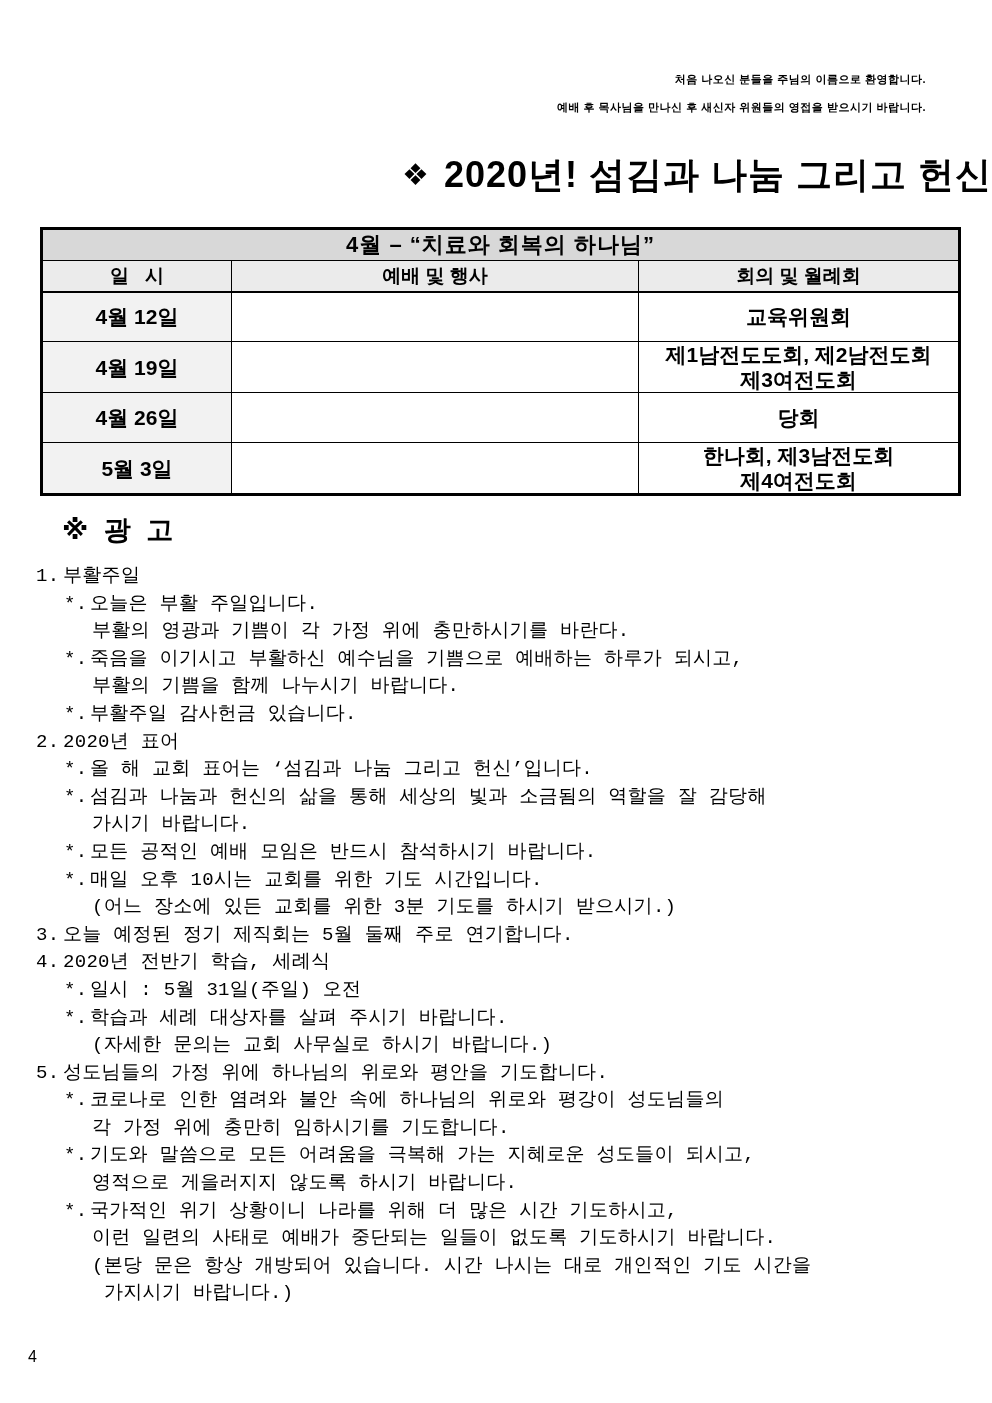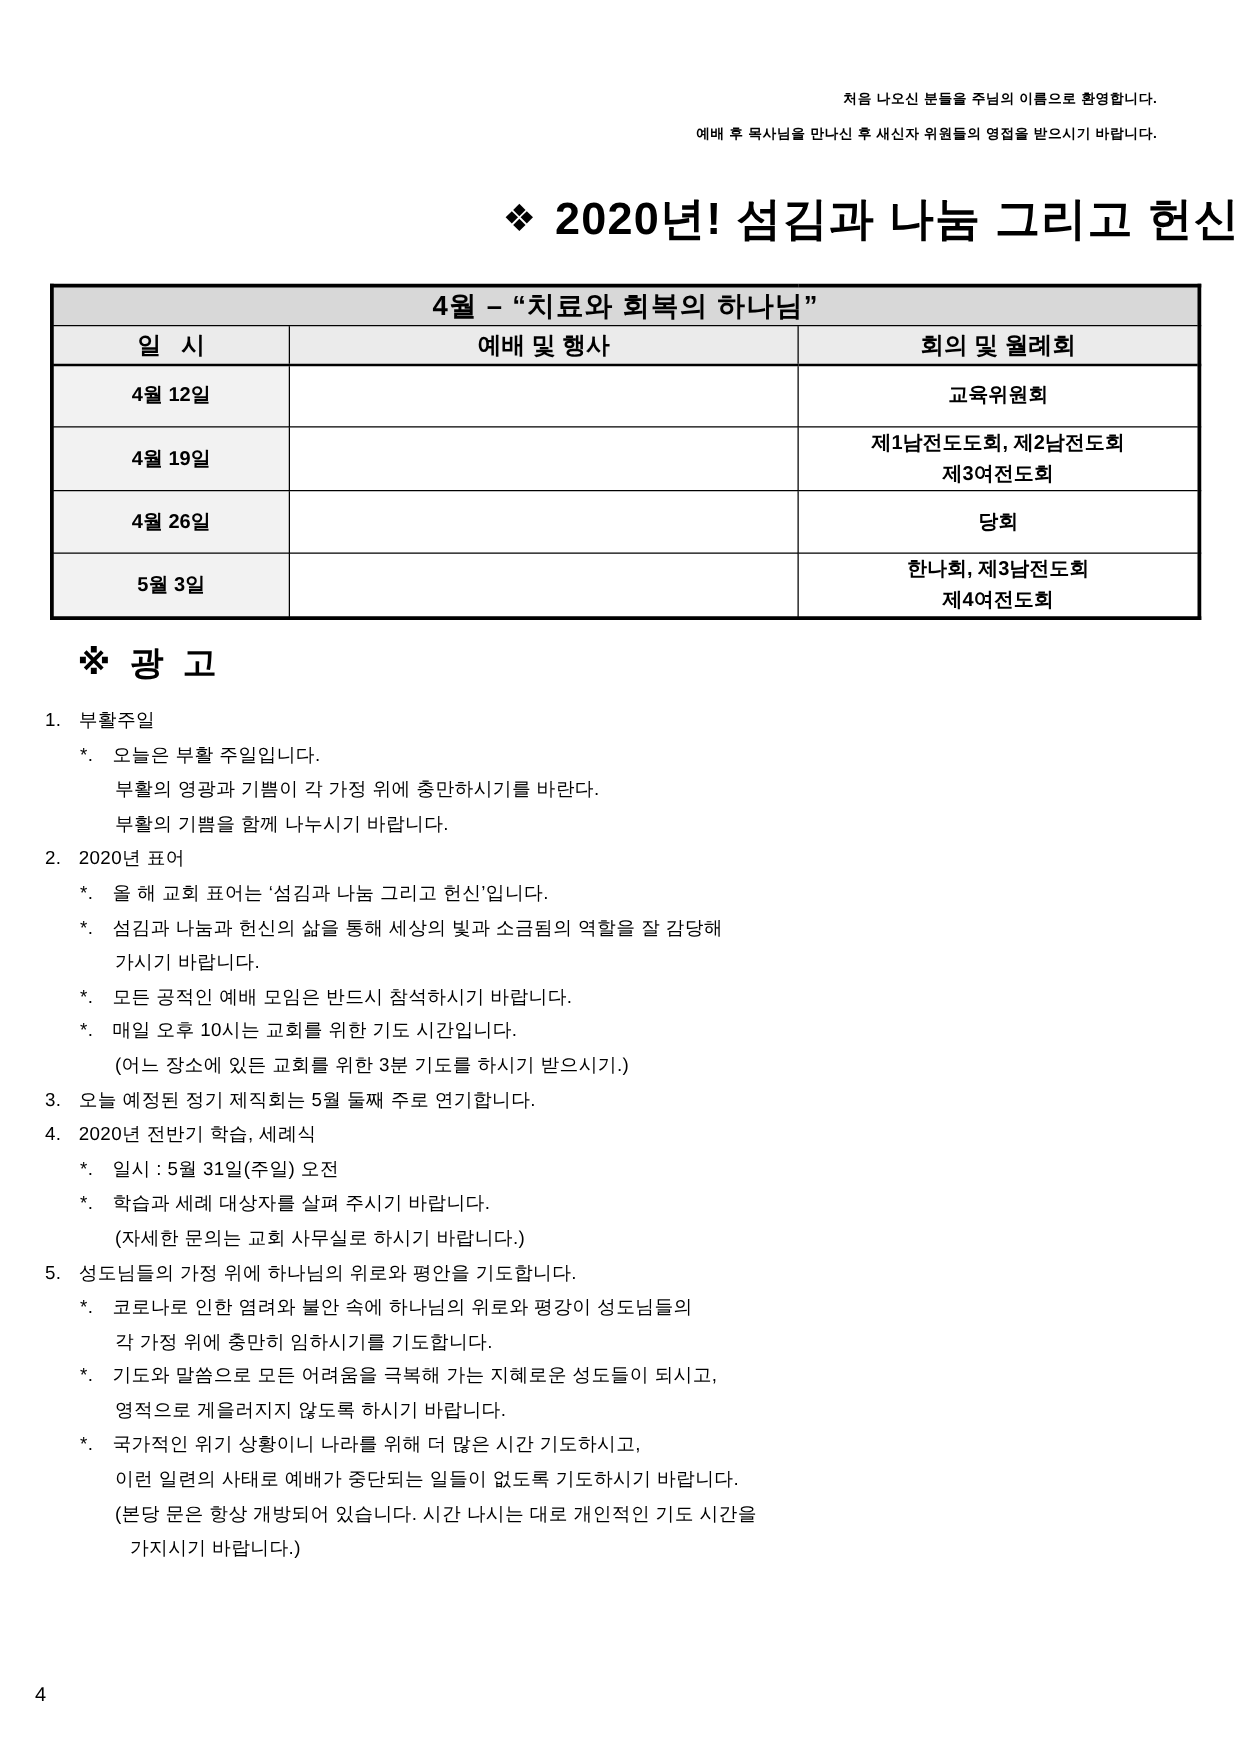--- a/index.html
+++ b/index.html
@@ -61,35 +61,36 @@
   }
   tr.cols th{
     background:var(--colhead-bg);
     height:31px;
     font-size:19px;
     border-bottom:2px solid var(--ink);
   }
   col.c-date{width:190px;}
   col.c-event{width:407px;}
   col.c-meeting{width:321px;}
-  td{height:50px;font-size:16px;line-height:25px;}
+  td{height:50px;font-size:21px;line-height:25px;}
   td.date-cell{background:var(--datecol-bg);}
   td.meeting-cell{white-space:pre-line;}
   
   .ann-heading{
     margin:16px 0 0 62px;
     font-size:27px;
     font-weight:800;
     letter-spacing:4px;
   }
   .ann-list{
     margin-top:15px;
-    font-size:15px;
+    font-size:19px;
     line-height:27.6px;
     letter-spacing:0.3px;
+    font-family:Liberation Mono, monospace;
   }
   .ann-line{white-space:pre-wrap;}
   .ann-line .marker{display:inline-block;}
   .lv1{padding-left:36px;}
   .lv1 .marker{width:27px;}
   .lv2{padding-left:64px;}
   .lv2 .marker{width:26px;}
   .lv3{padding-left:92px;}
   .lv4{padding-left:104px;}
   
@@ -150,21 +151,23 @@
 제4여전도회</td>
       </tr>
     </tbody>
 </table>
 
 <h2 class="ann-heading">※ 광 고</h2>
 <div class="ann-list" id="ann-list">
     <div class="ann-line lv1"><span class="marker">1.</span><span>부활주일</span></div>
     <div class="ann-line lv2"><span class="marker">*.</span><span>오늘은 부활 주일입니다.</span></div>
     <div class="ann-line lv3"><span>부활의 영광과 기쁨이 각 가정 위에 충만하시기를 바란다.</span></div>
+    <div class="ann-line lv2"><span class="marker">*.</span><span>죽음을 이기시고 부활하신 예수님을 기쁨으로 예배하는 하루가 되시고,</span></div>
     <div class="ann-line lv3"><span>부활의 기쁨을 함께 나누시기 바랍니다.</span></div>
+    <div class="ann-line lv2"><span class="marker">*.</span><span>부활주일 감사헌금 있습니다.</span></div>
     <div class="ann-line lv1"><span class="marker">2.</span><span>2020년 표어</span></div>
     <div class="ann-line lv2"><span class="marker">*.</span><span>올 해 교회 표어는 ‘섬김과 나눔 그리고 헌신’입니다.</span></div>
     <div class="ann-line lv2"><span class="marker">*.</span><span>섬김과 나눔과 헌신의 삶을 통해 세상의 빛과 소금됨의 역할을 잘 감당해</span></div>
     <div class="ann-line lv3"><span>가시기 바랍니다.</span></div>
     <div class="ann-line lv2"><span class="marker">*.</span><span>모든 공적인 예배 모임은 반드시 참석하시기 바랍니다.</span></div>
     <div class="ann-line lv2"><span class="marker">*.</span><span>매일 오후 10시는 교회를 위한 기도 시간입니다.</span></div>
     <div class="ann-line lv3"><span>(어느 장소에 있든 교회를 위한 3분 기도를 하시기 받으시기.)</span></div>
     <div class="ann-line lv1"><span class="marker">3.</span><span>오늘 예정된 정기 제직회는 5월 둘째 주로 연기합니다.</span></div>
     <div class="ann-line lv1"><span class="marker">4.</span><span>2020년 전반기 학습, 세례식</span></div>
     <div class="ann-line lv2"><span class="marker">*.</span><span>일시 : 5월 31일(주일) 오전</span></div>

